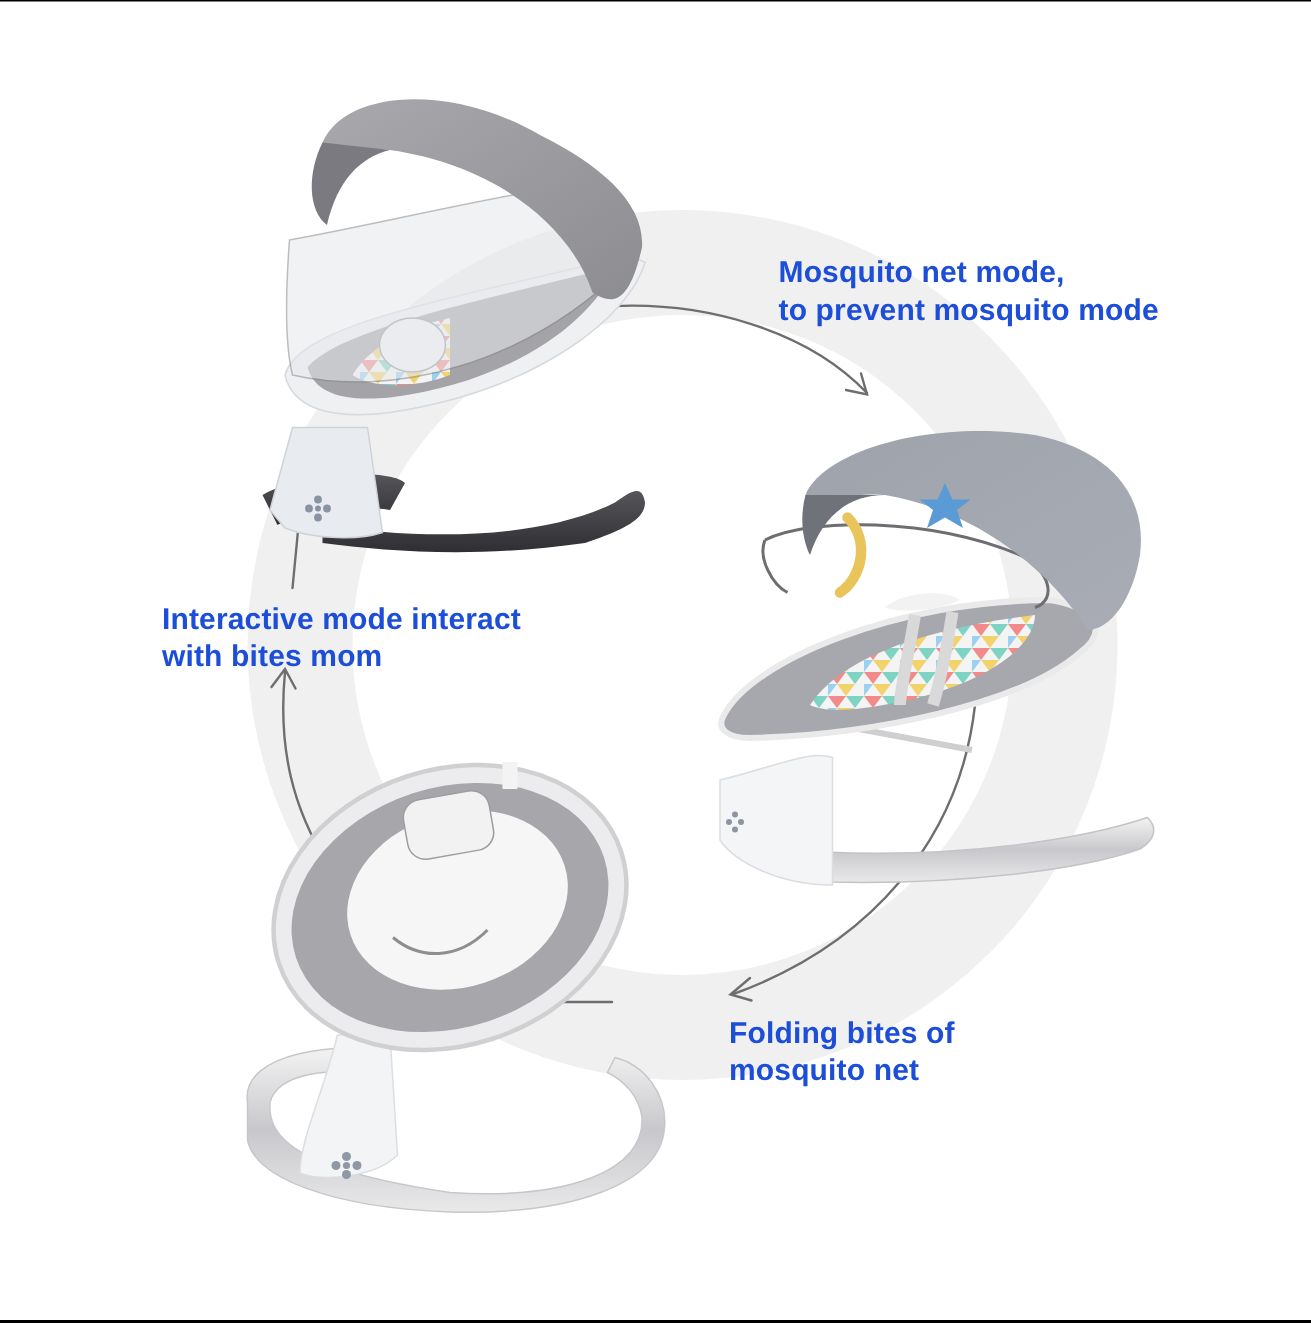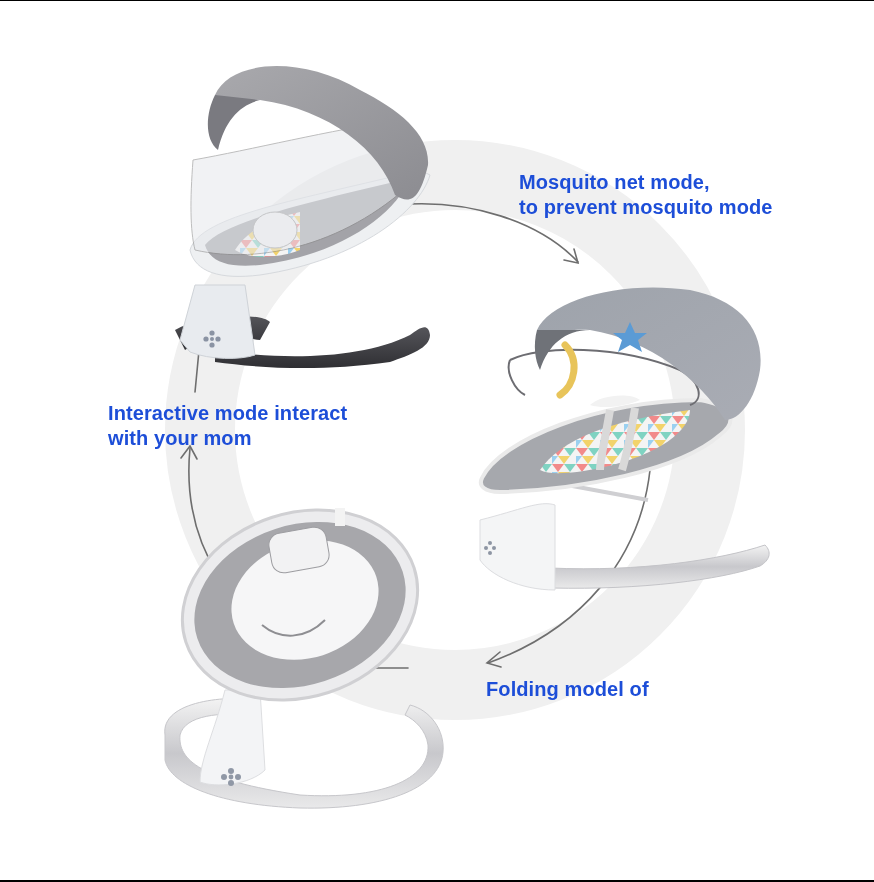--- a/index.html
+++ b/index.html
@@ -134,21 +134,22 @@
     <rect x="335" y="508" width="10" height="18" fill="#f3f3f3"></rect>
   </g>
 </svg>
 
 <div class="label" id="label-net">
   <span>Mosquito net mode,</span>
   <span>to prevent mosquito mode</span>
 </div>
 
 <div class="label" id="label-folding">
-  <span>Folding model of</span>
+  <span>Folding bites of</span>
+  <span>mosquito net</span>
 </div>
 
 <div class="label" id="label-interactive">
   <span>Interactive mode interact</span>
-  <span>with your mom</span>
+  <span>with bites mom</span>
 </div>
 
 <div class="frame-bottom"></div>
 
 </body></html>

